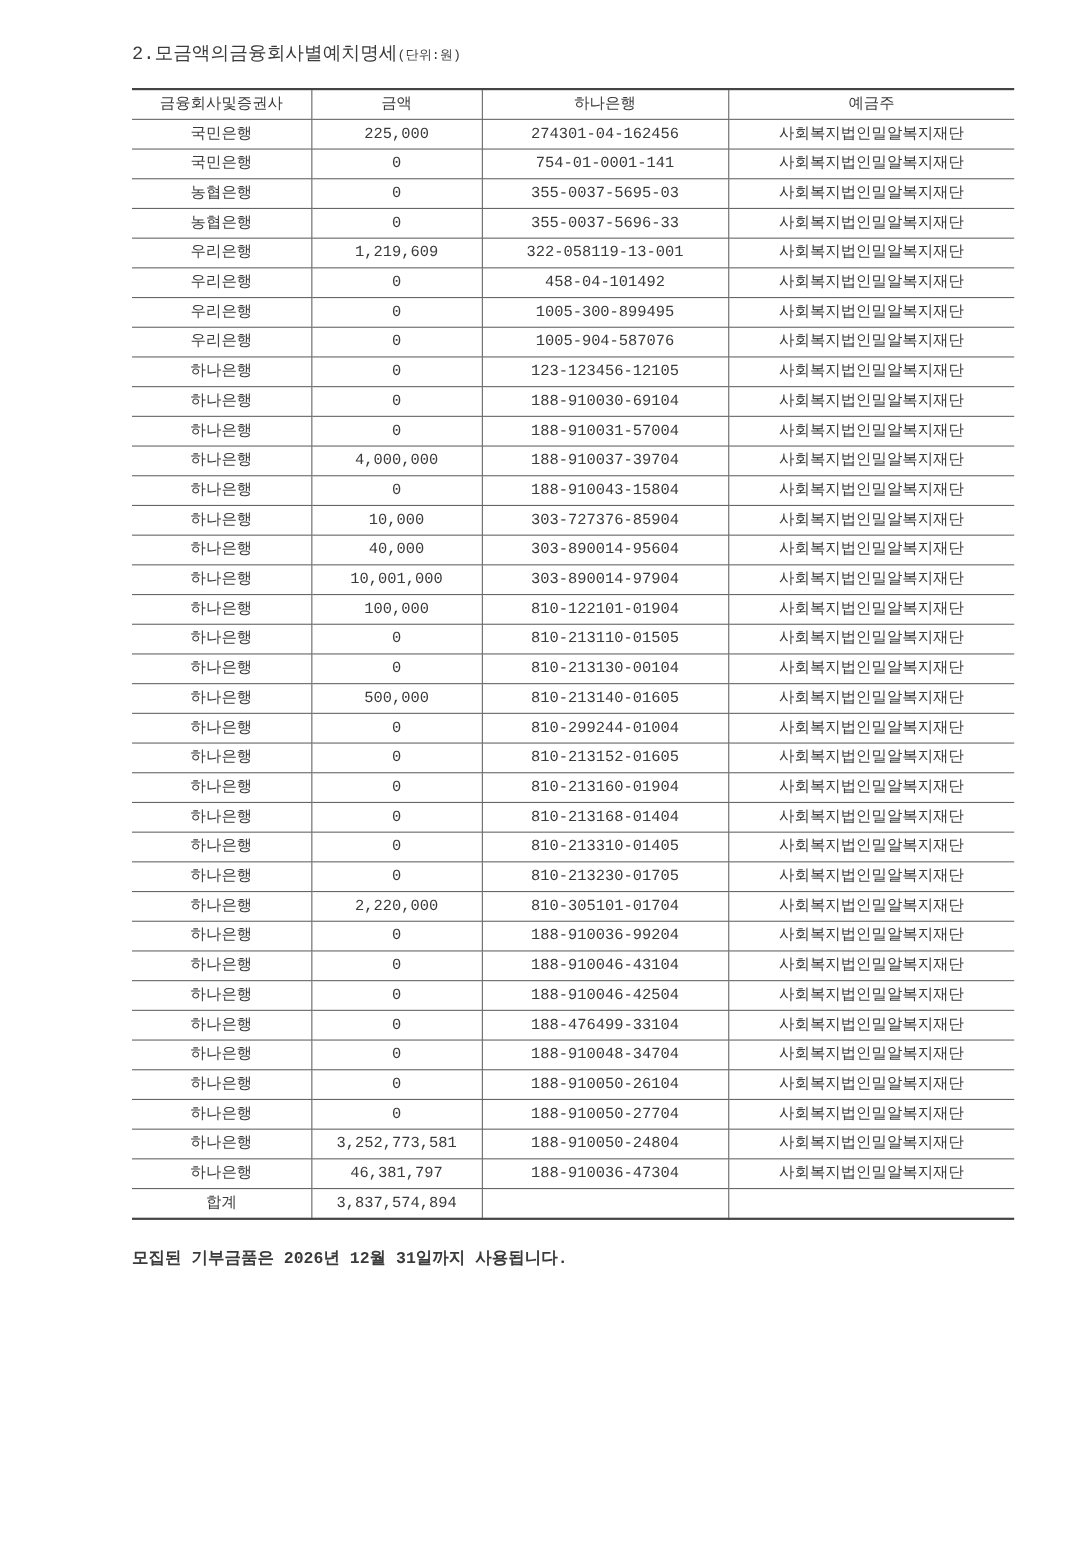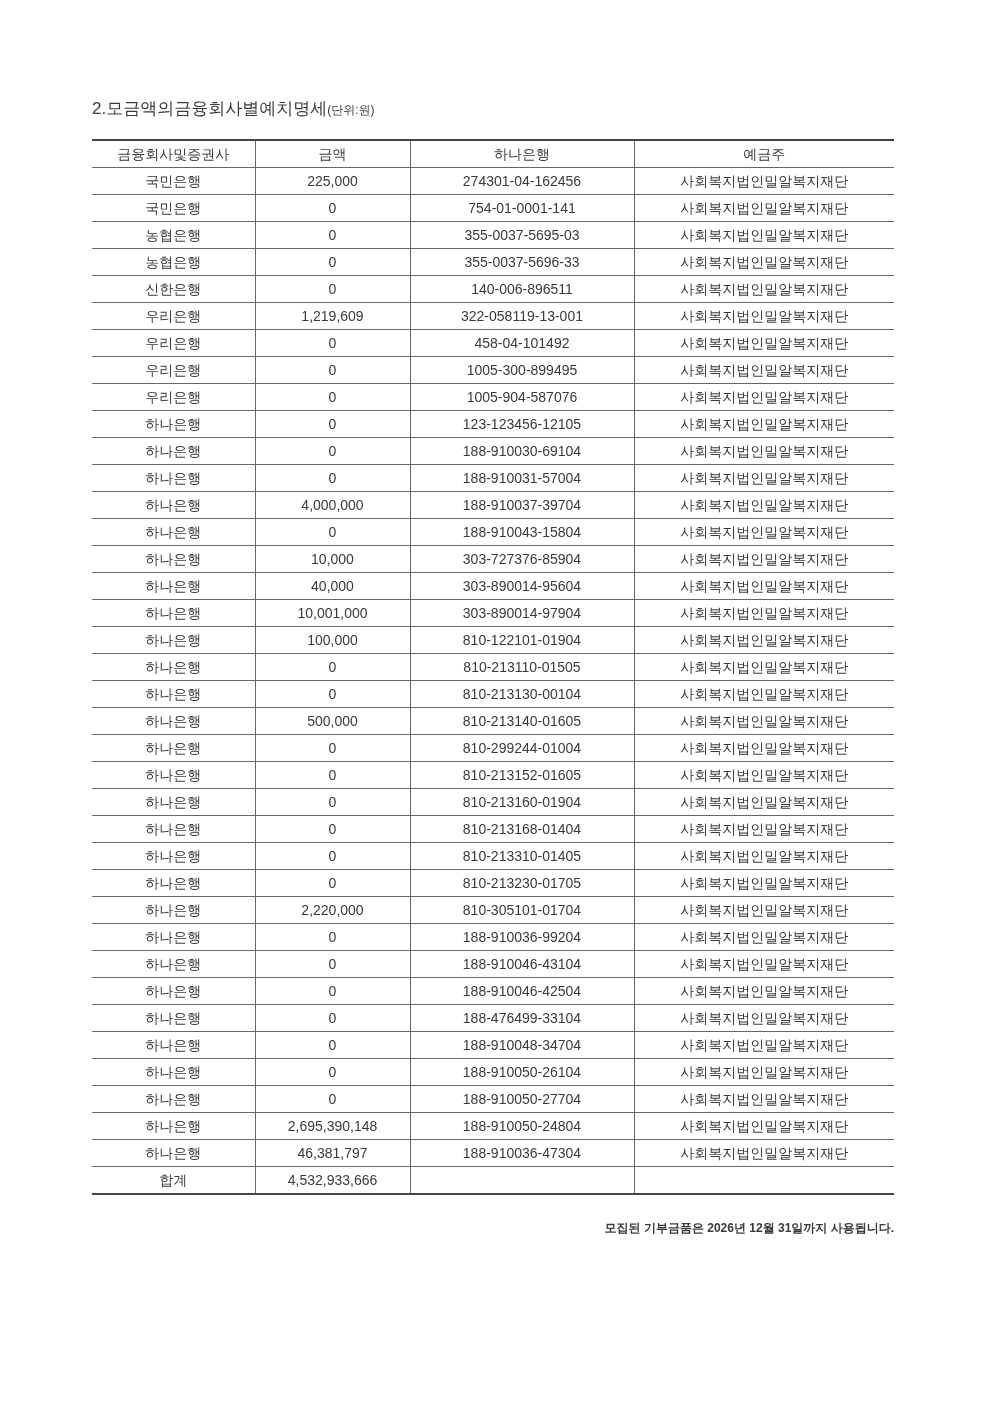--- a/index.html
+++ b/index.html
@@ -16,22 +16,23 @@
   }
   body {
     width: 992px;
     height: 1403px;
     font-family: "Liberation Sans", sans-serif;
     color: var(--text);
     overflow: hidden;
   }
   .content {
     width: 802px;
-    margin-left: 92px;
-    padding-top: 98px;
+    margin-left: 120px;
+    padding-top: 40px;
+    font-family: Liberation Mono, monospace;
   }
   .title-line {
     font-size: 17px;
     line-height: 22px;
     margin-bottom: 18px;
     letter-spacing: 0px;
     white-space: nowrap;
   }
   .title-line .unit {
     font-size: 12px;
@@ -65,22 +66,22 @@
   table.deposit tr:last-child td {
     border-bottom: none;
   }
   td.c-right {
     text-align: right;
     padding-right: 9px;
   }
   .footer-note {
     margin-top: 25px;
     width: 802px;
-    text-align: right;
-    font-size: 12px;
+    text-align: left;
+    font-size: 15px;
     font-weight: bold;
     letter-spacing: 0px;
   }
 </style>
 </head>
 <body>
 
 <div class="content">
   <div class="title-line">
     <span>2.모금액의금융회사별예치명세</span><span class="unit">(단위:원)</span>
@@ -120,26 +121,20 @@
           <td>355-0037-5695-03</td>
           <td>사회복지법인밀알복지재단</td>
         </tr>
         <tr>
           <td>농협은행</td>
           <td class="c-right">0</td>
           <td>355-0037-5696-33</td>
           <td>사회복지법인밀알복지재단</td>
         </tr>
         <tr>
-          <td>신한은행</td>
-          <td class="c-right">0</td>
-          <td>140-006-896511</td>
-          <td>사회복지법인밀알복지재단</td>
-        </tr>
-        <tr>
           <td>우리은행</td>
           <td class="c-right">1,219,609</td>
           <td>322-058119-13-001</td>
           <td>사회복지법인밀알복지재단</td>
         </tr>
         <tr>
           <td>우리은행</td>
           <td class="c-right">0</td>
           <td>458-04-101492</td>
           <td>사회복지법인밀알복지재단</td>
@@ -307,33 +302,33 @@
           <td>사회복지법인밀알복지재단</td>
         </tr>
         <tr>
           <td>하나은행</td>
           <td class="c-right">0</td>
           <td>188-910050-27704</td>
           <td>사회복지법인밀알복지재단</td>
         </tr>
         <tr>
           <td>하나은행</td>
-          <td class="c-right">2,695,390,148</td>
+          <td class="c-right">3,252,773,581</td>
           <td>188-910050-24804</td>
           <td>사회복지법인밀알복지재단</td>
         </tr>
         <tr>
           <td>하나은행</td>
           <td class="c-right">46,381,797</td>
           <td>188-910036-47304</td>
           <td>사회복지법인밀알복지재단</td>
         </tr>
         <tr>
           <td>합계</td>
-          <td class="c-right">4,532,933,666</td>
+          <td class="c-right">3,837,574,894</td>
           <td></td>
           <td></td>
         </tr>
       </tbody>
   </table>
 
   <div class="footer-note">모집된 기부금품은 2026년 12월 31일까지 사용됩니다.</div>
 </div>
 
 </body></html>

